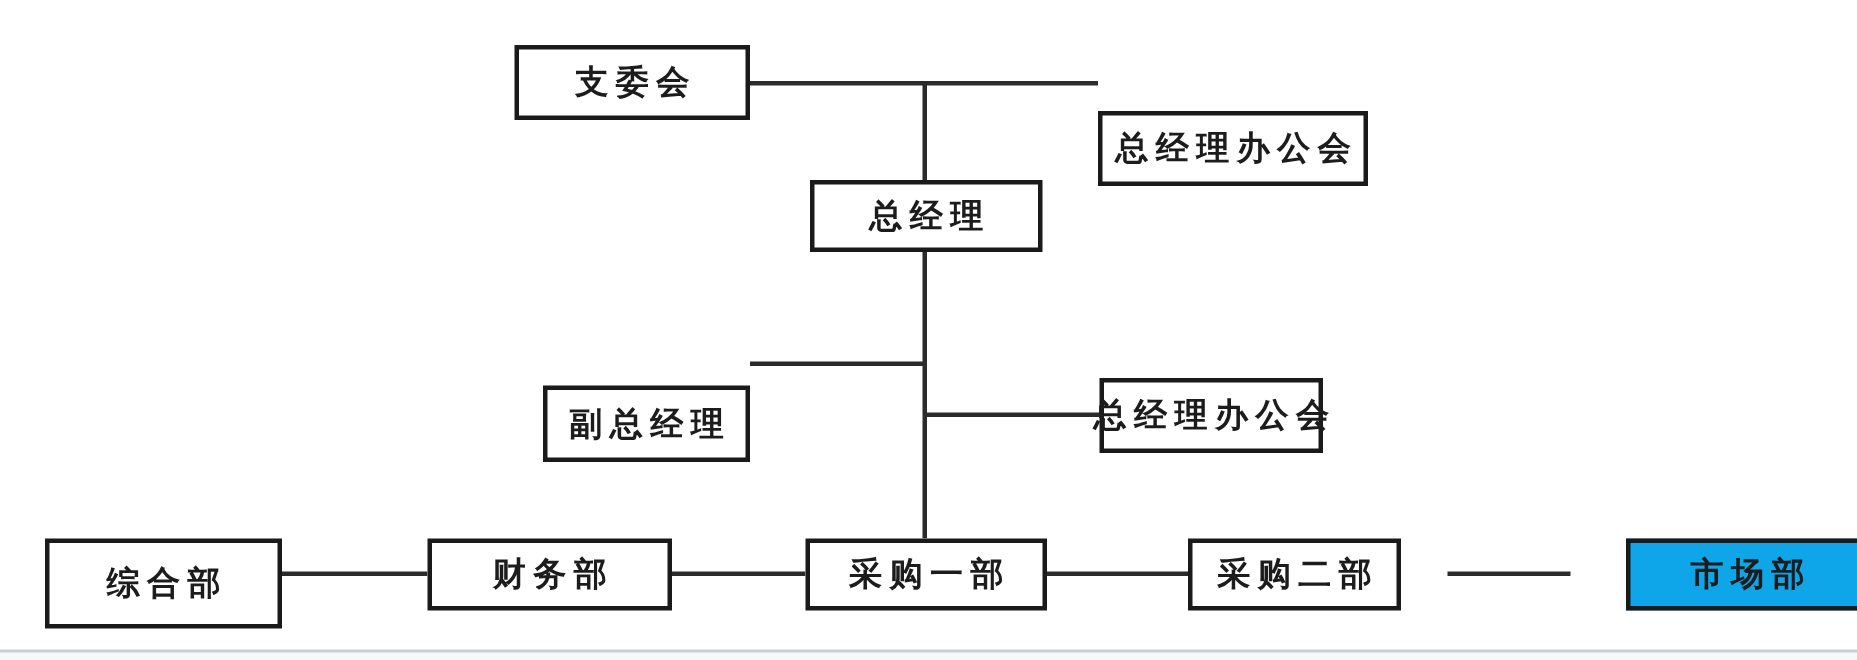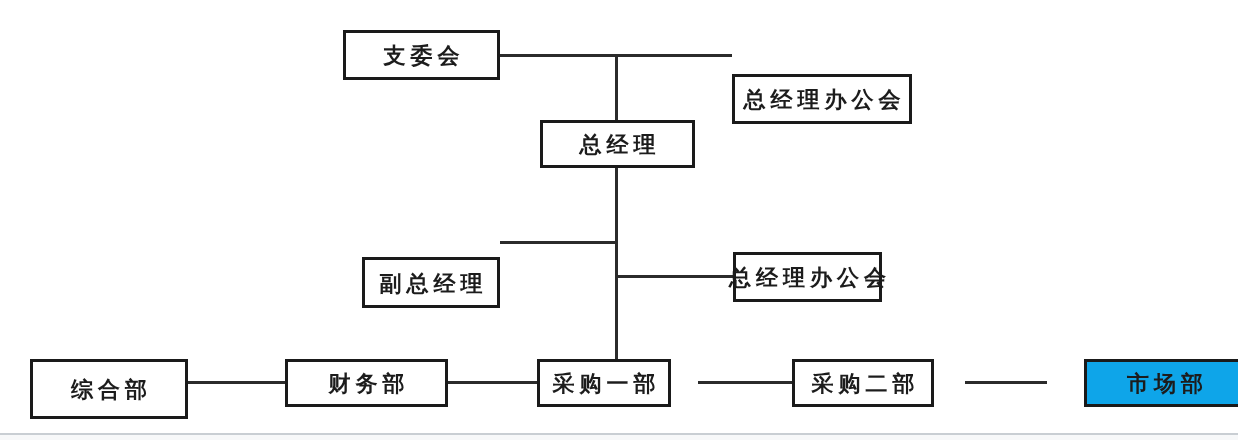--- a/index.html
+++ b/index.html
@@ -83,21 +83,21 @@
       </div>
       <div class="node" style="left: 733px; top: 252px; width: 149px; height: 50px; border-color: rgb(26, 26, 26); background: rgb(255, 255, 255);">
         <span class="label" style="color: rgb(28, 28, 28);">总经理办公会</span>
       </div>
       <div class="node" style="left: 30px; top: 359px; width: 158px; height: 60px; border-color: rgb(26, 26, 26); background: rgb(255, 255, 255);">
         <span class="label" style="color: rgb(28, 28, 28);">综合部</span>
       </div>
       <div class="node" style="left: 285px; top: 359px; width: 163px; height: 48px; border-color: rgb(26, 26, 26); background: rgb(255, 255, 255);">
         <span class="label" style="color: rgb(28, 28, 28);">财务部</span>
       </div>
-      <div class="node" style="left: 537px; top: 359px; width: 134px; height: 48px; border-color: rgb(26, 26, 26); background: rgb(255, 255, 255);">
+      <div class="node" style="left: 537px; top: 359px; width: 161px; height: 48px; border-color: rgb(26, 26, 26); background: rgb(255, 255, 255);">
         <span class="label" style="color: rgb(28, 28, 28);">采购一部</span>
       </div>
       <div class="node" style="left: 792px; top: 359px; width: 142px; height: 48px; border-color: rgb(26, 26, 26); background: rgb(255, 255, 255);">
         <span class="label" style="color: rgb(28, 28, 28);">采购二部</span>
       </div>
       <div class="node" style="left: 1047px; top: 359px; width: 162px; height: 48px; border-color: rgb(26, 26, 26); background: #0ea5e9; margin-left: 37px;">
         <span class="label" style="color: rgb(28, 28, 28);">市场部</span>
       </div>
     </div>
   <div class="divider-line" style="top: 433px; background: rgb(201, 206, 211);"></div>

